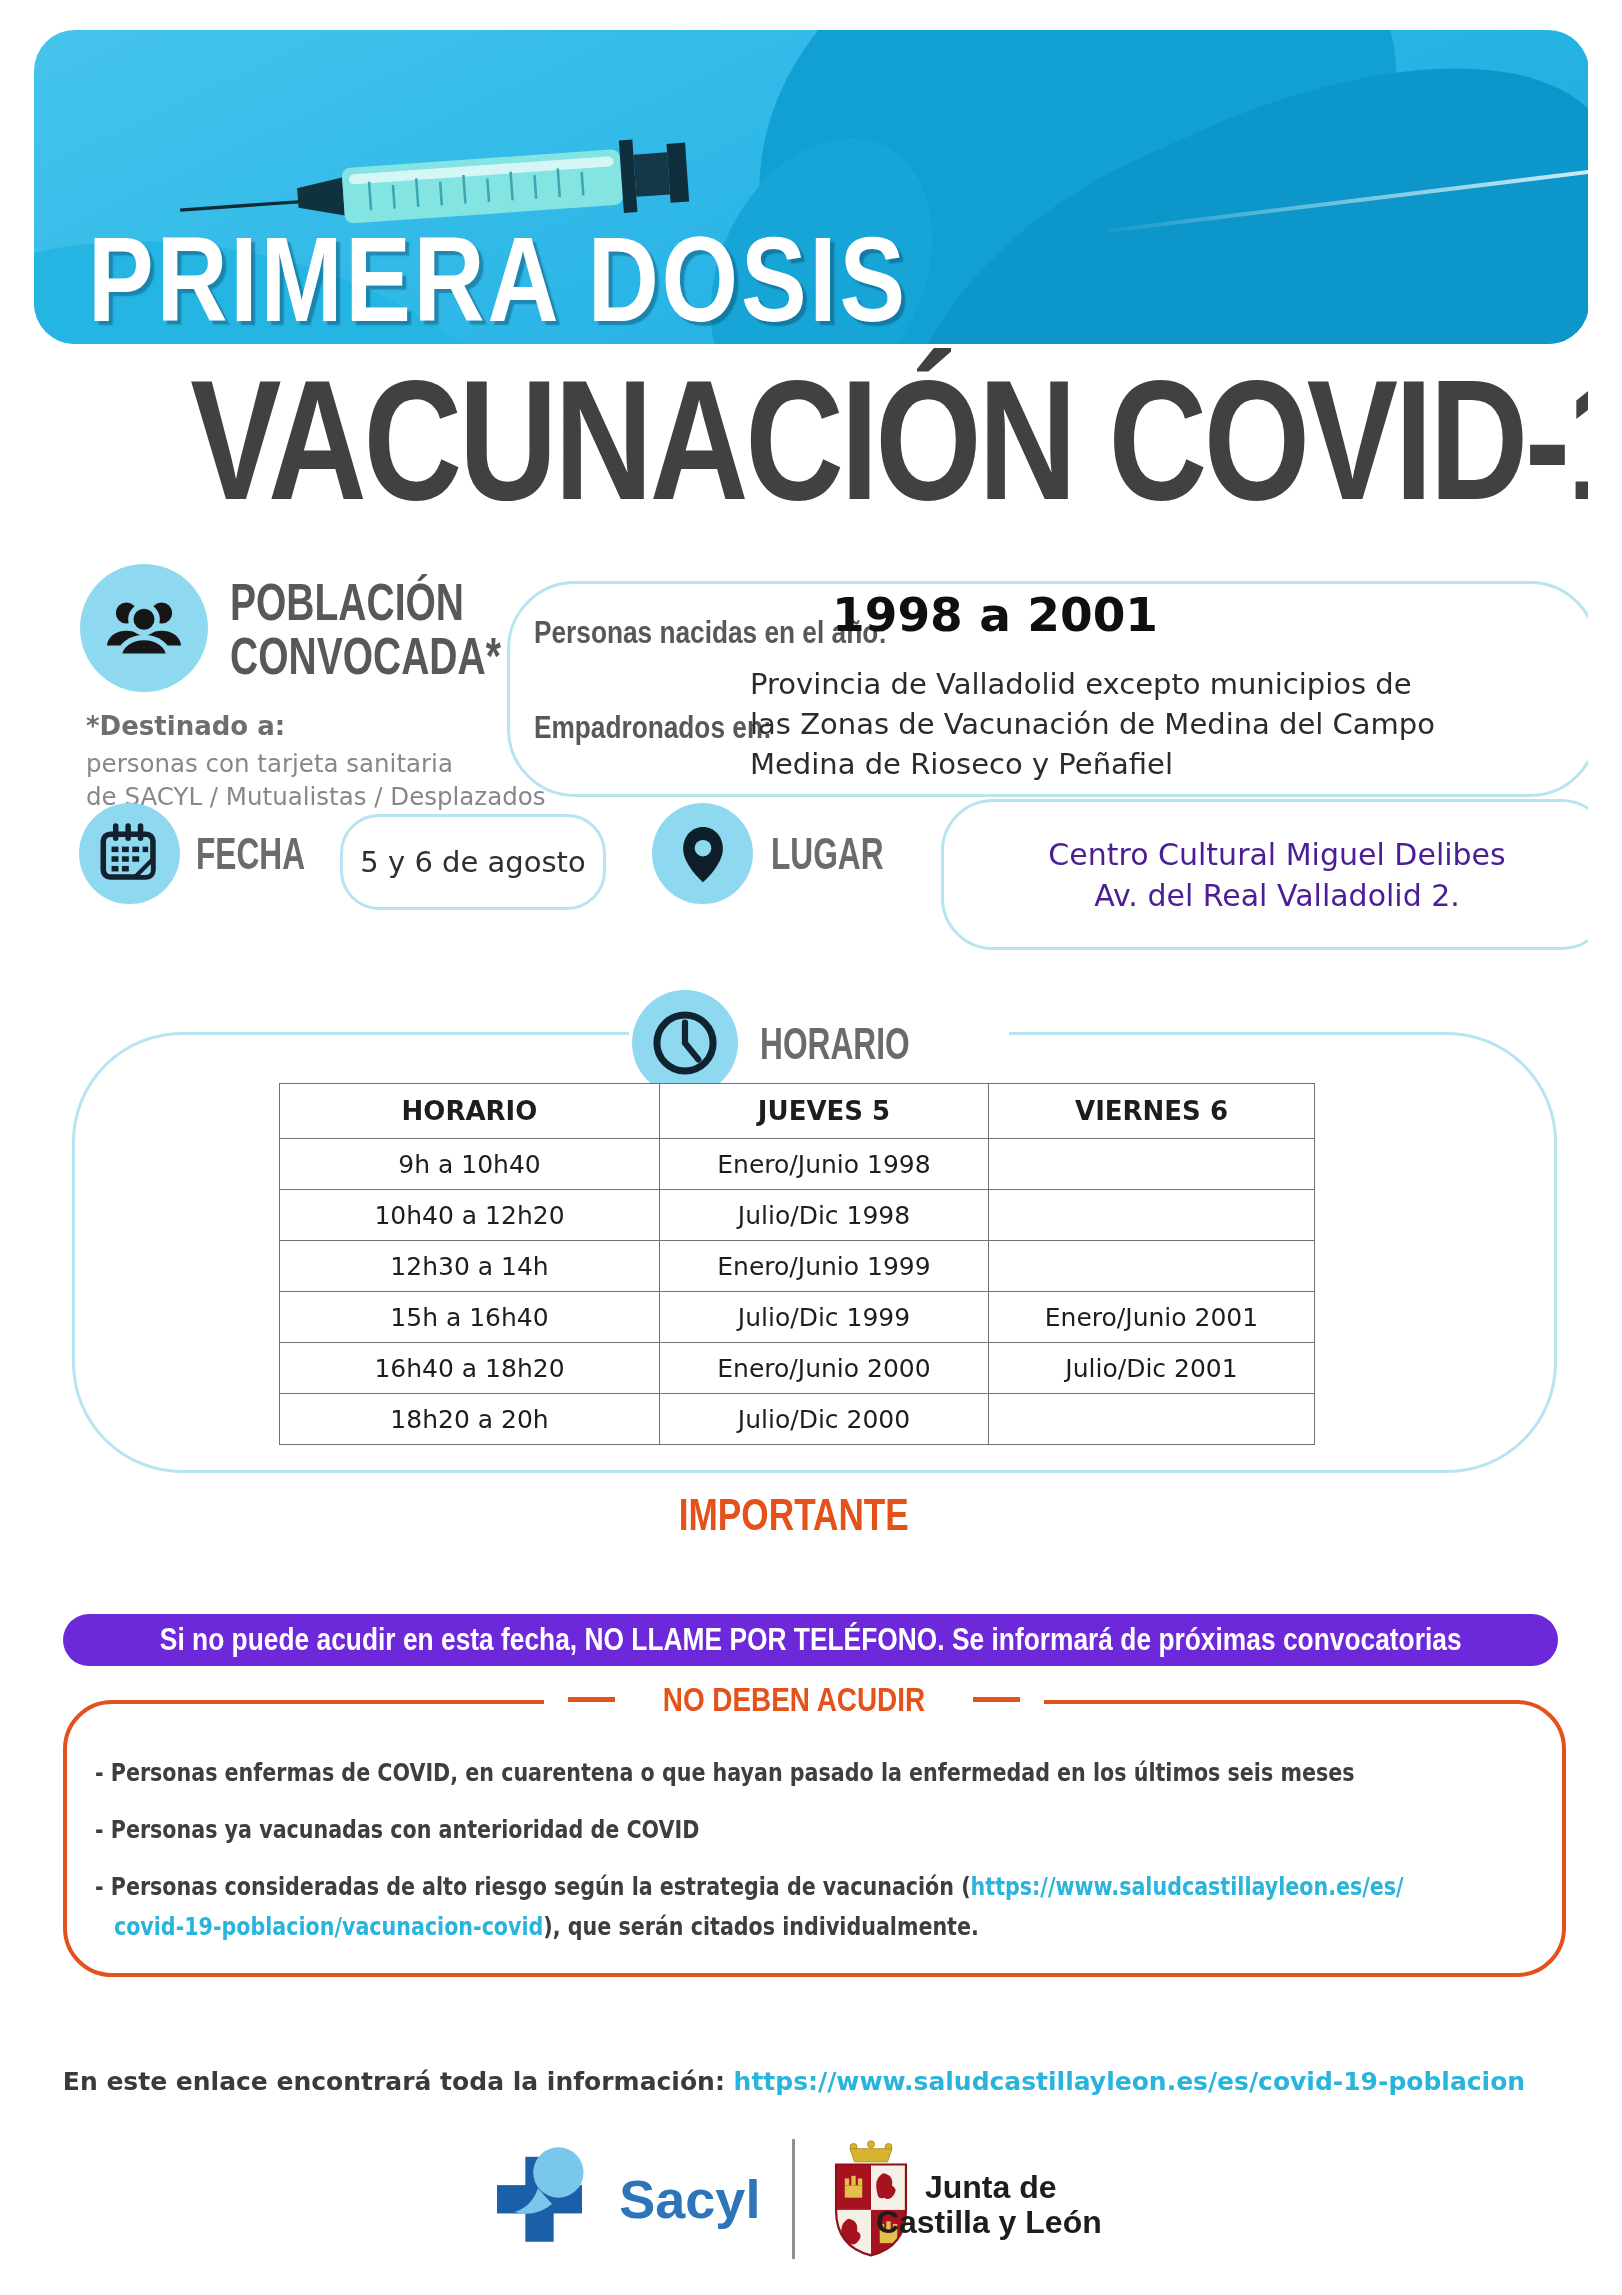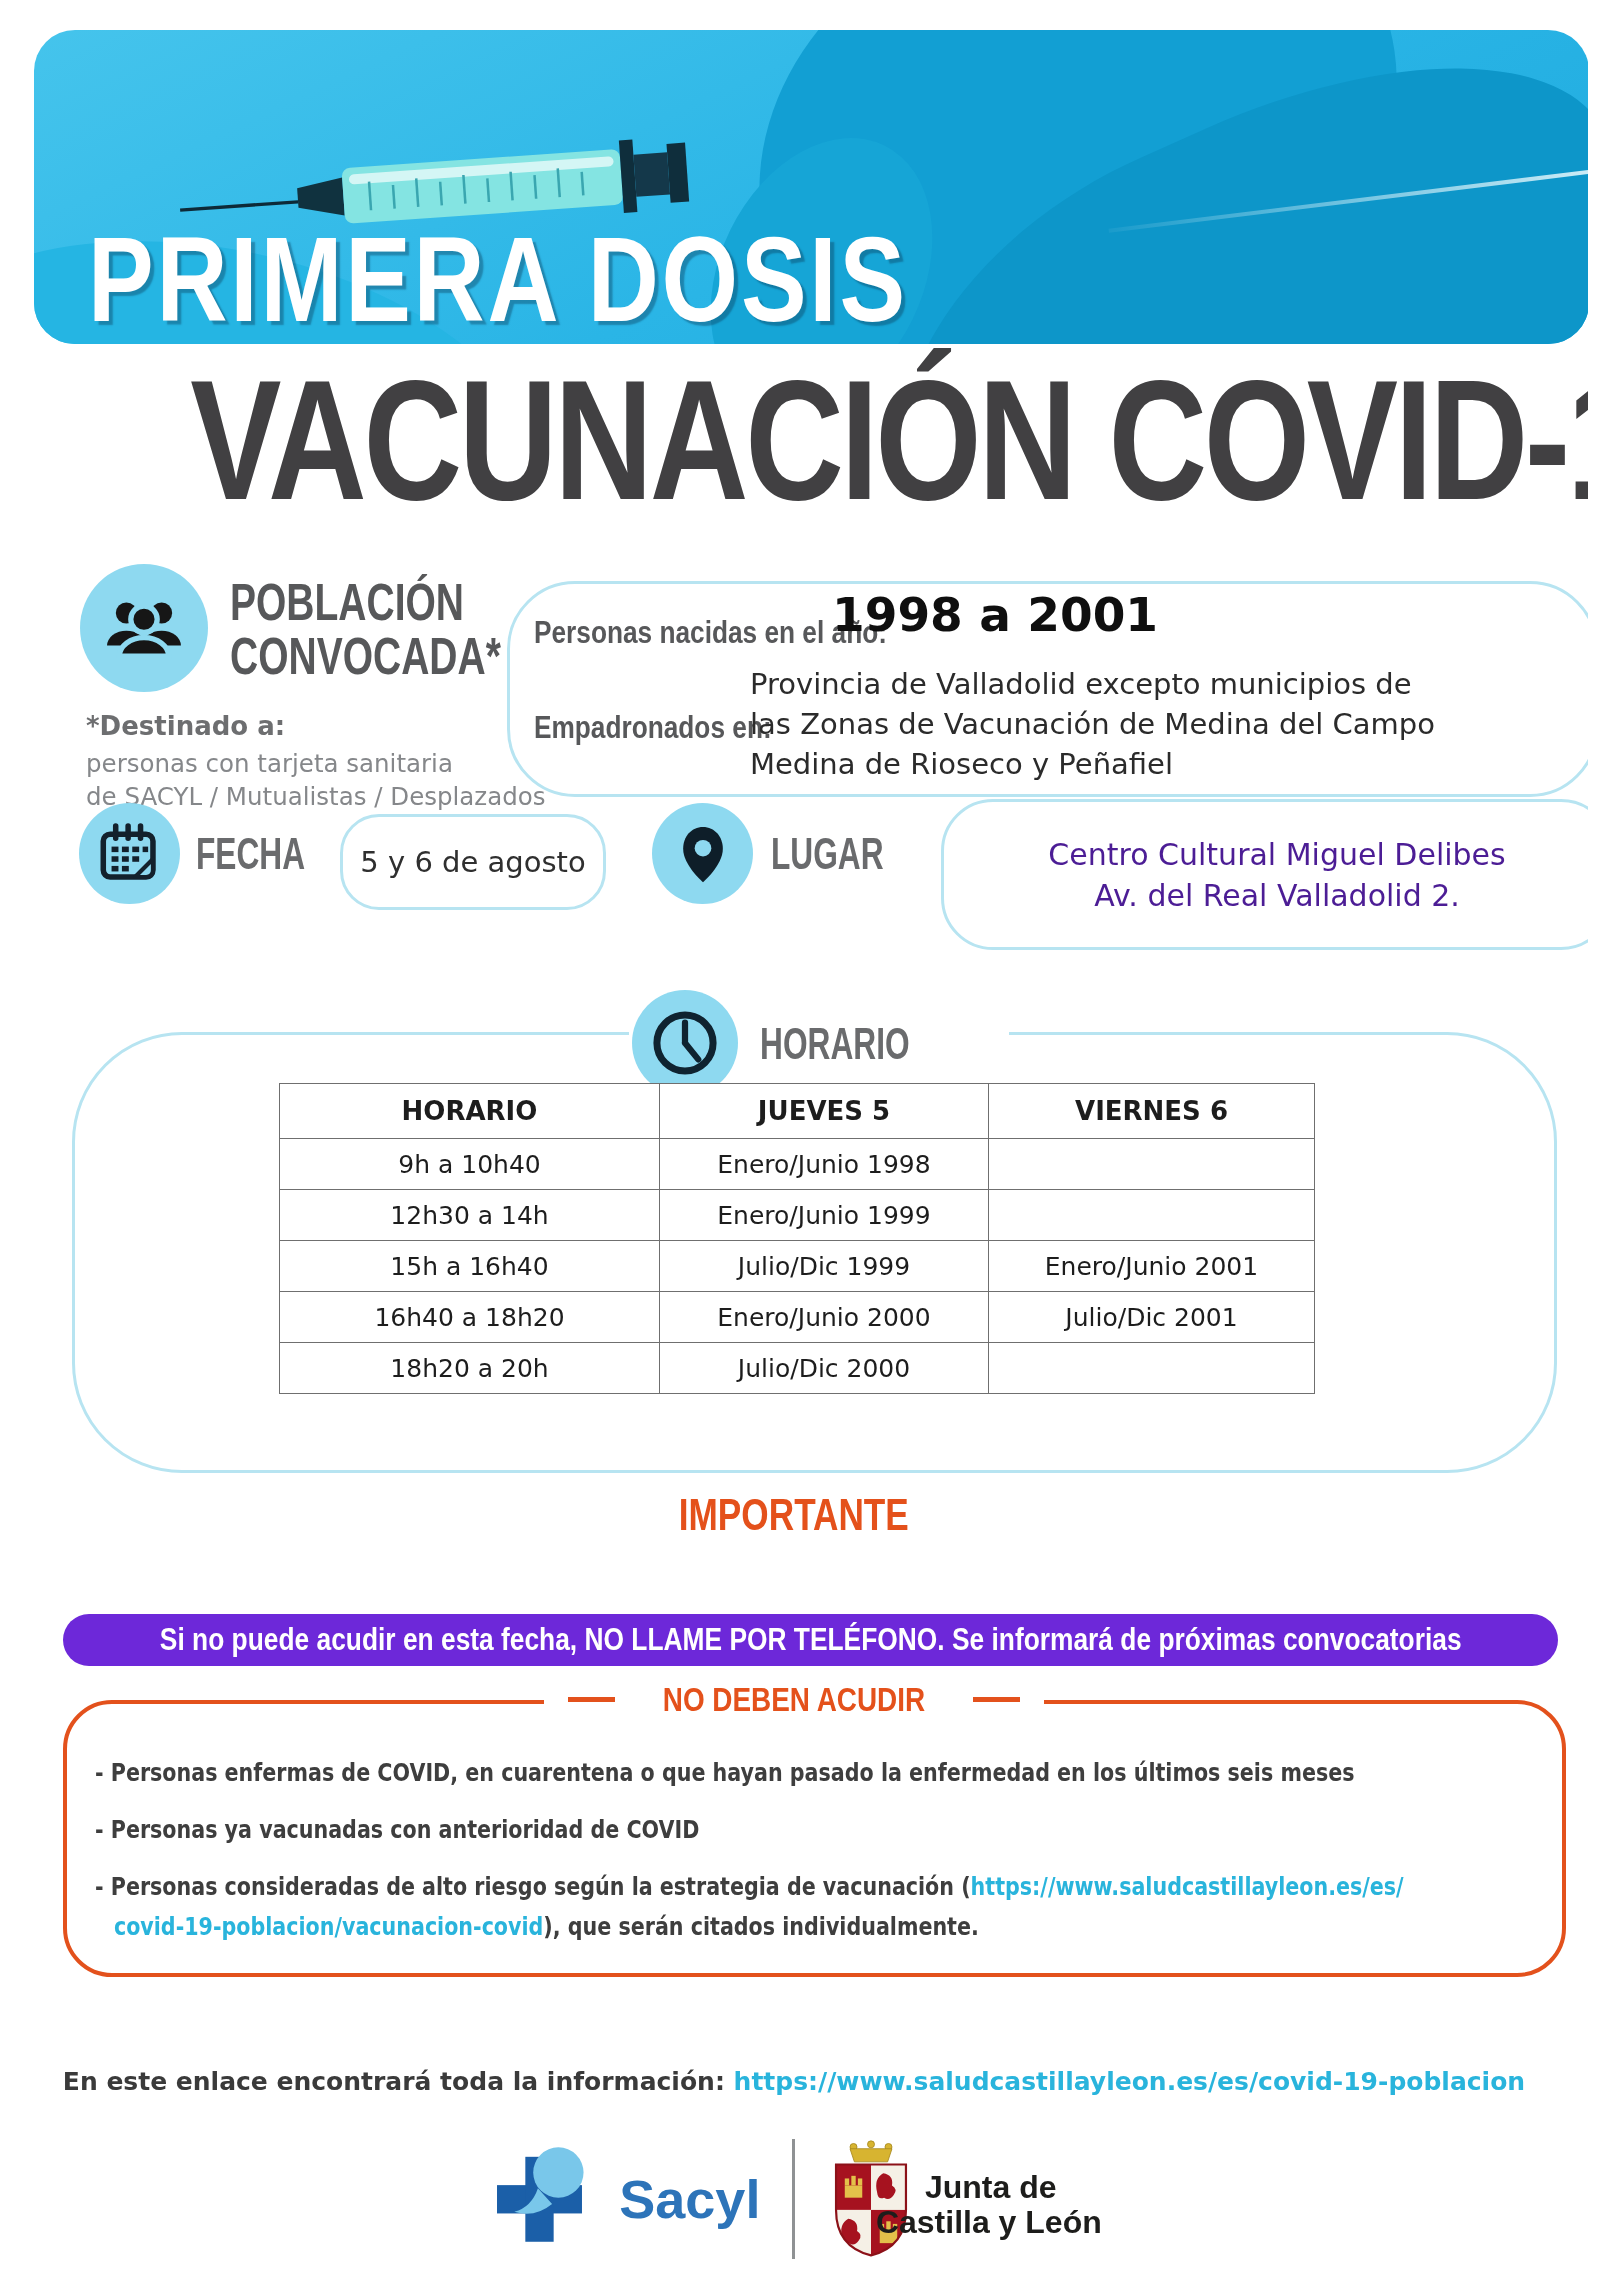--- a/index.html
+++ b/index.html
@@ -240,20 +240,25 @@
       </colgroup>
     <tbody>
         <tr>
       <th>HORARIO</th>
       <th>JUEVES 5</th>
       <th>VIERNES 6</th>
     </tr>
     <tr>
       <td>9h a 10h40</td>
       <td>Enero/Junio 1998</td>
+      <td></td>
+    </tr>
+    <tr>
+      <td>10h40 a 12h20</td>
+      <td>Julio/Dic 1998</td>
       <td></td>
     </tr>
     <tr>
       <td>12h30 a 14h</td>
       <td>Enero/Junio 1999</td>
       <td></td>
     </tr>
     <tr>
       <td>15h a 16h40</td>
       <td>Julio/Dic 1999</td>

